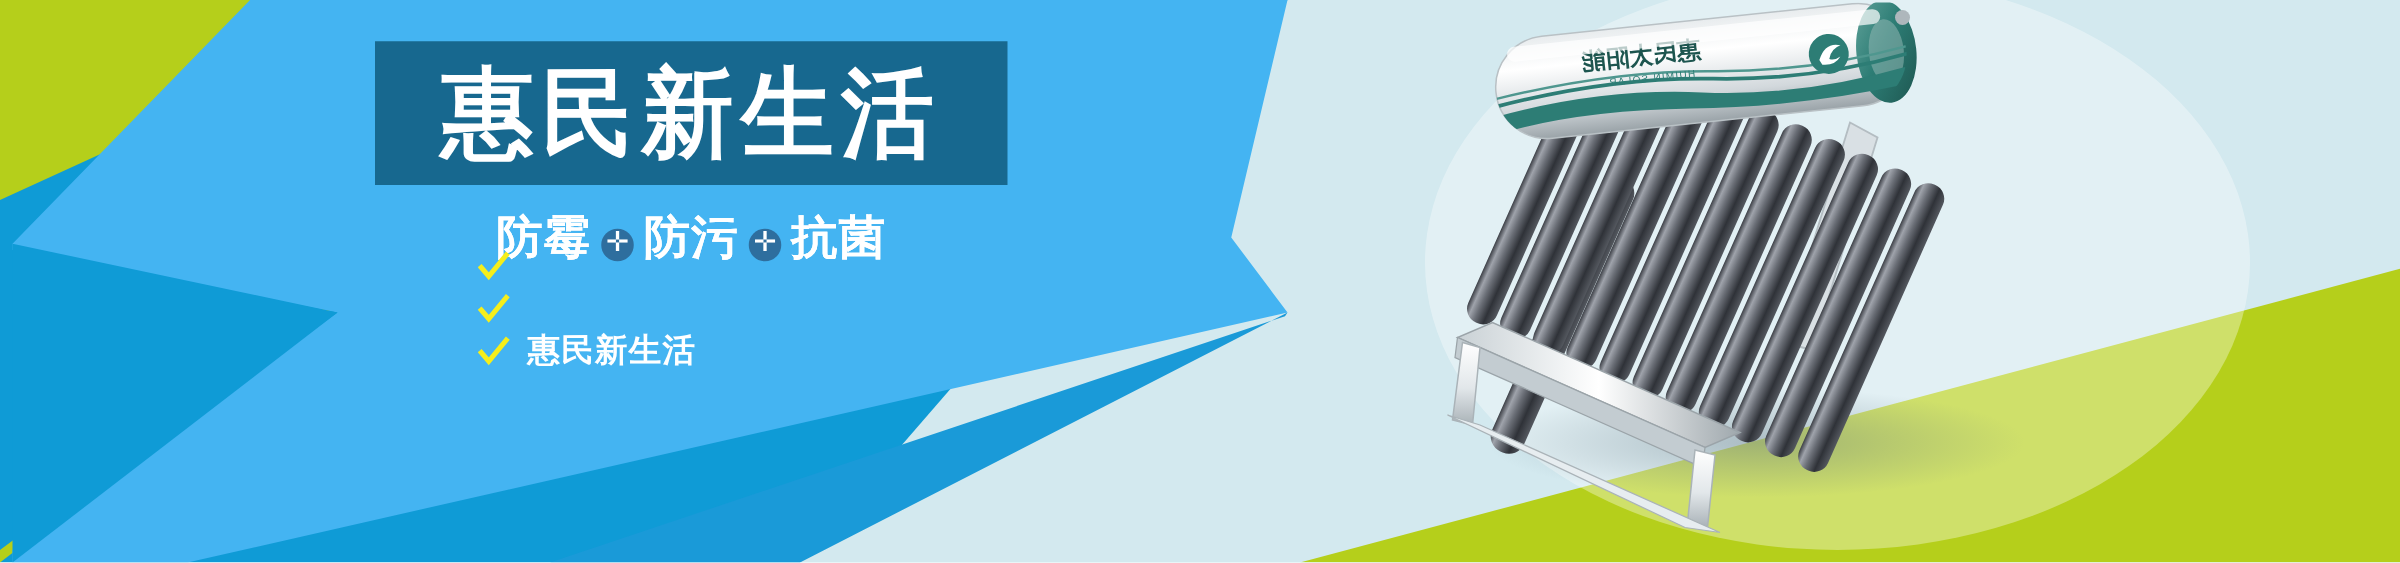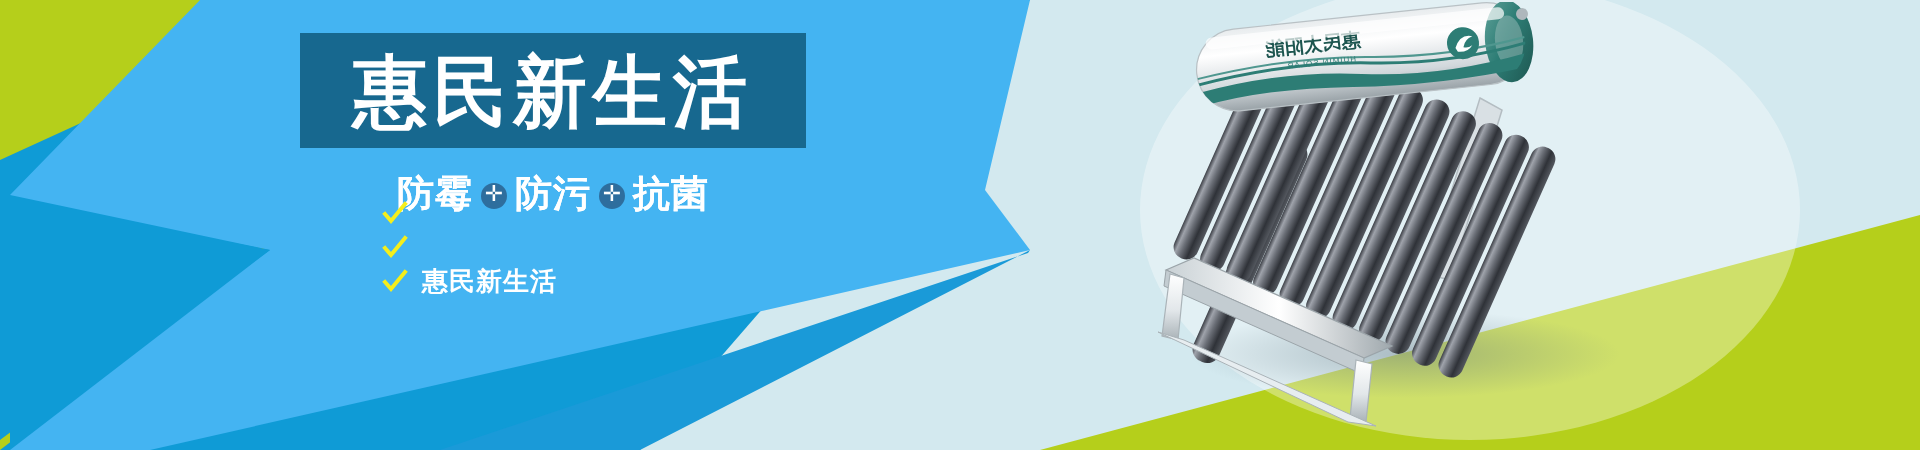--- a/index.html
+++ b/index.html
@@ -44,21 +44,21 @@
     display:flex;align-items:center;justify-content:center;
     gap:8px;
     white-space:nowrap;
   }
   .sub-word{
     color:#ffffff;
     font-size:37px;
     font-weight:bold;
     letter-spacing:1px;
     line-height:1;
-    font-family:Liberation Sans, sans-serif;
+    font-family:Liberation Mono, monospace;
     text-shadow:0 0 0 #fff;
   }
   .plus-badge{
     width:26px;height:26px;border-radius:50%;
     background:#2e6e9e;
     display:inline-flex;align-items:center;justify-content:center;
     color:#ffffff;font-size:22px;font-weight:bold;line-height:1;
     flex:0 0 auto;
     position:relative;top:2px;
   }

